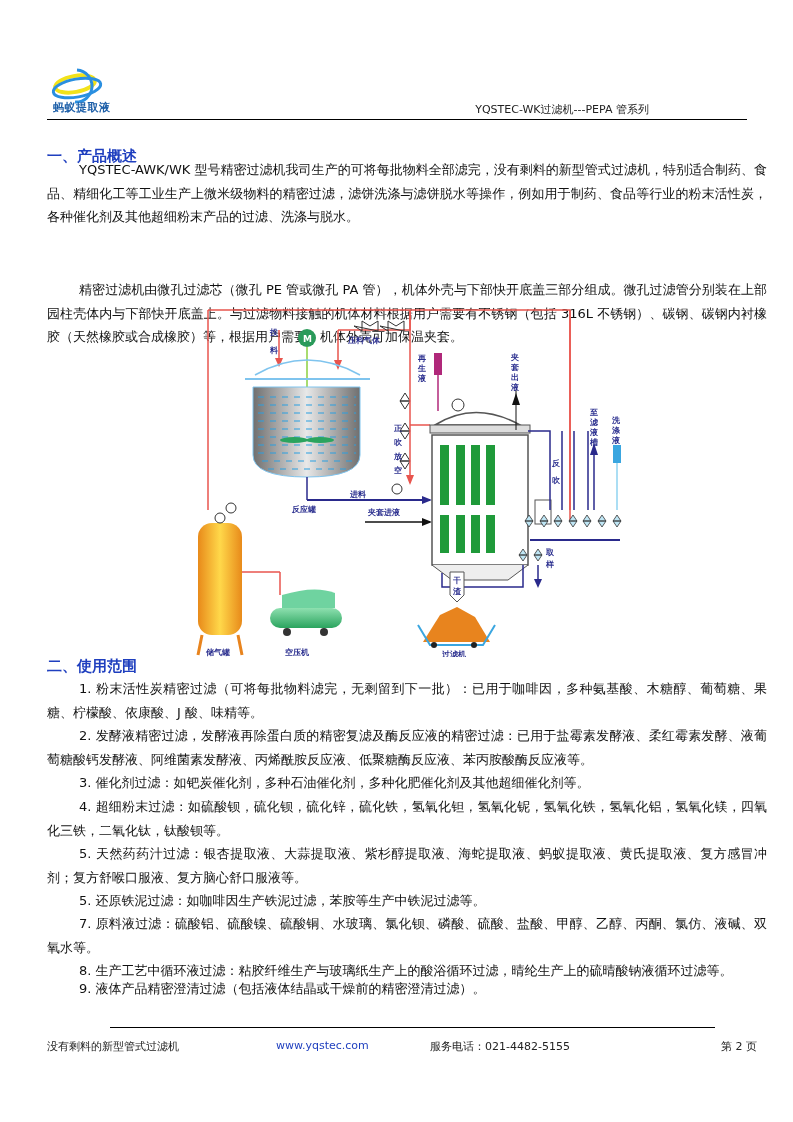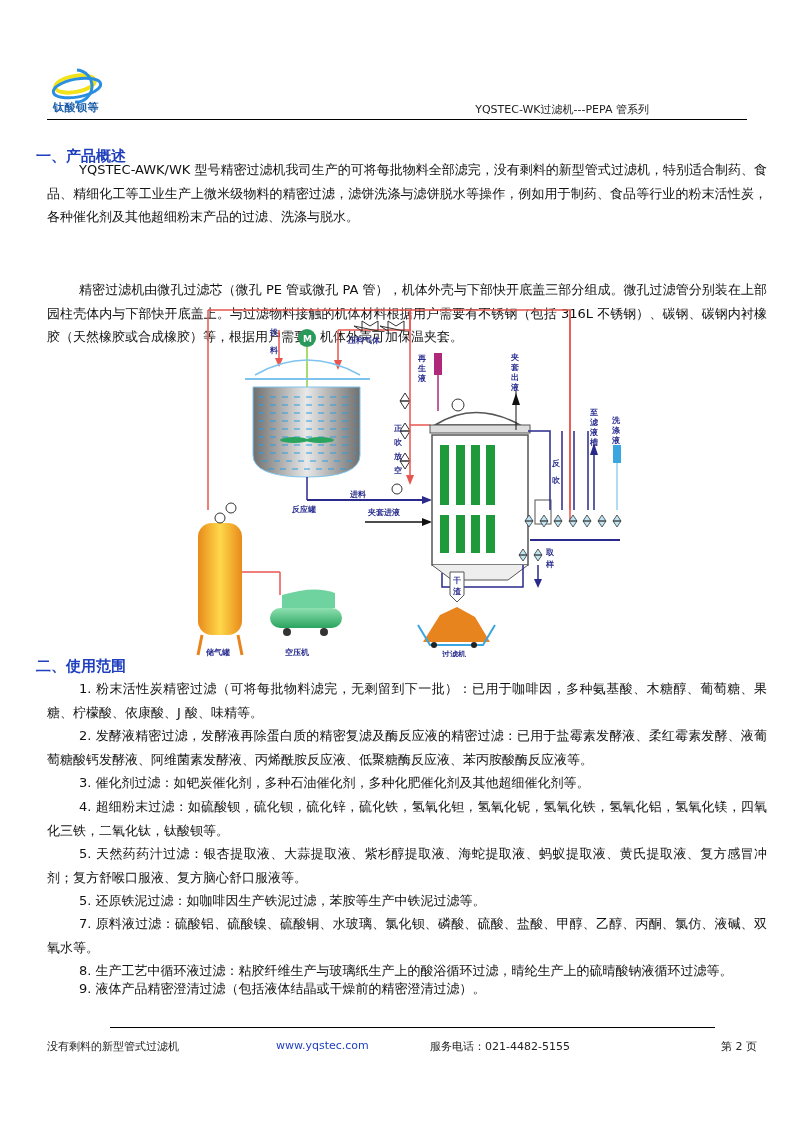--- a/index.html
+++ b/index.html
@@ -3,39 +3,39 @@
 <meta charset="utf-8">
 <style>
   html, body { margin: 0; padding: 0; background: #ffffff; }
   body { width: 793px; height: 1122px; position: relative; overflow: hidden;
          font-family: "DejaVu Sans", sans-serif; color: #111; }
   .header { position: absolute; left: 47px; top: 58px; width: 700px; height: 62px; }
   .logo { position: absolute; left: 0; top: 4px; width: 66px; height: 58px; }
   .logo-text { position: absolute; left: 6px; top: 42px; font-size: 11px; font-weight: bold; color: #1c5ea8; letter-spacing: 0.5px; }
   .header-title { position: absolute; right: 98px; top: 44px; font-size: 11px; color: #222; }
   .header-rule { position: absolute; left: 47px; top: 119px; width: 700px; height: 0; border-top: 1px solid #000; }
-  .section-title { position: absolute; left: 36px; font-size: 15px; font-weight: bold; color: #1f3fbf; }
+  .section-title { position: absolute; left: 47px; font-size: 15px; font-weight: bold; color: #1f3fbf; }
   .para { position: absolute; left: 47px; width: 720px; font-size: 13px; line-height: 23.5px; color: #111; text-align: justify; }
   .para .indent { display: inline-block; width: 32px; }
   .diagram { position: absolute; left: 190px; top: 305px; width: 450px; height: 352px; }
   .footer-rule { position: absolute; left: 110px; top: 1027px; width: 605px; border-top: 1px solid #000; }
   .footer { position: absolute; top: 1039px; font-size: 11px; color: #222; }
   .footer a { color: #1f3fbf; text-decoration: none; }
   .dlabel { font-family: "DejaVu Sans", sans-serif; font-size: 8px; font-weight: bold; fill: #2b2f8f; }
 </style>
 </head>
 <body>
 
 <div class="header">
   <svg class="logo" viewBox="0 0 66 58">
     <ellipse cx="28" cy="22" rx="20" ry="8" fill="none" stroke="#f2e21a" stroke-width="4" transform="rotate(-10 28 22)"></ellipse>
     <ellipse cx="30" cy="26" rx="24" ry="9" fill="none" stroke="#2a8fe0" stroke-width="3" transform="rotate(-10 30 26)"></ellipse>
     <path d="M30 8 a16 16 0 1 1 -2 32" fill="none" stroke="#2a8fe0" stroke-width="3"></path>
   </svg>
-  <div class="logo-text">钛酸钡等</div>
+  <div class="logo-text">蚂蚁提取液</div>
   <div class="header-title">YQSTEC-WK过滤机---PEPA 管系列</div>
 </div>
 <div class="header-rule"></div>
 
 <div class="section-title" style="top:147px;">一、产品概述</div>
 <div class="para" style="top:158px;">
   <span class="indent"></span><span>YQSTEC-AWK/WK 型号精密过滤机我司生产的可将每批物料全部滤完，没有剩料的新型管式过滤机，特别适合制药、食品、精细化工等工业生产上微米级物料的精密过滤，滤饼洗涤与滤饼脱水等操作，例如用于制药、食品等行业的粉末活性炭，各种催化剂及其他超细粉末产品的过滤、洗涤与脱水。</span>
 </div>
 <div class="para" style="top:252px;margin-top:26px;">
   <span class="indent"></span><span>精密过滤机由微孔过滤芯（微孔 PE 管或微孔 PA 管），机体外壳与下部快开底盖三部分组成。微孔过滤管分别装在上部园柱壳体内与下部快开底盖上。与过滤物料接触的机体材料根据用户需要有不锈钢（包括 316L 不锈钢）、碳钢、碳钢内衬橡胶（天然橡胶或合成橡胶）等，根据用户需要，机体外壳可加保温夹套。</span>

